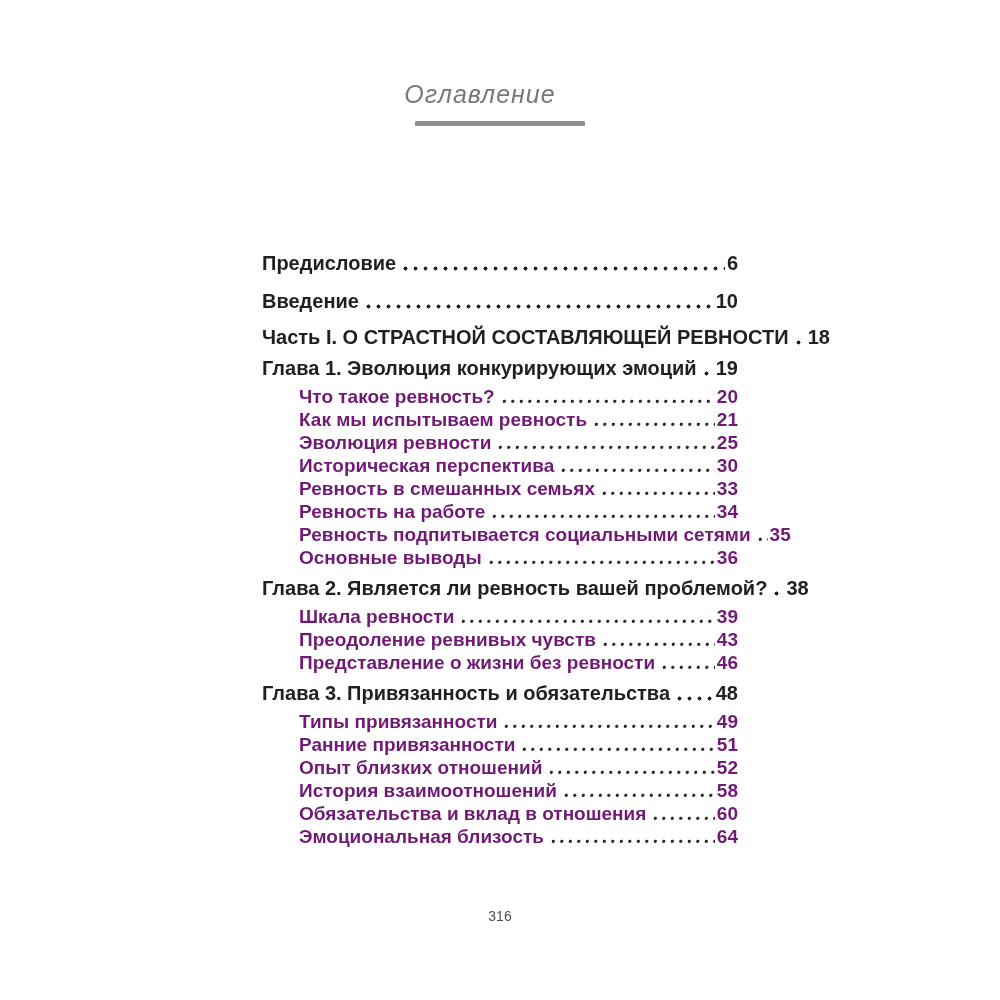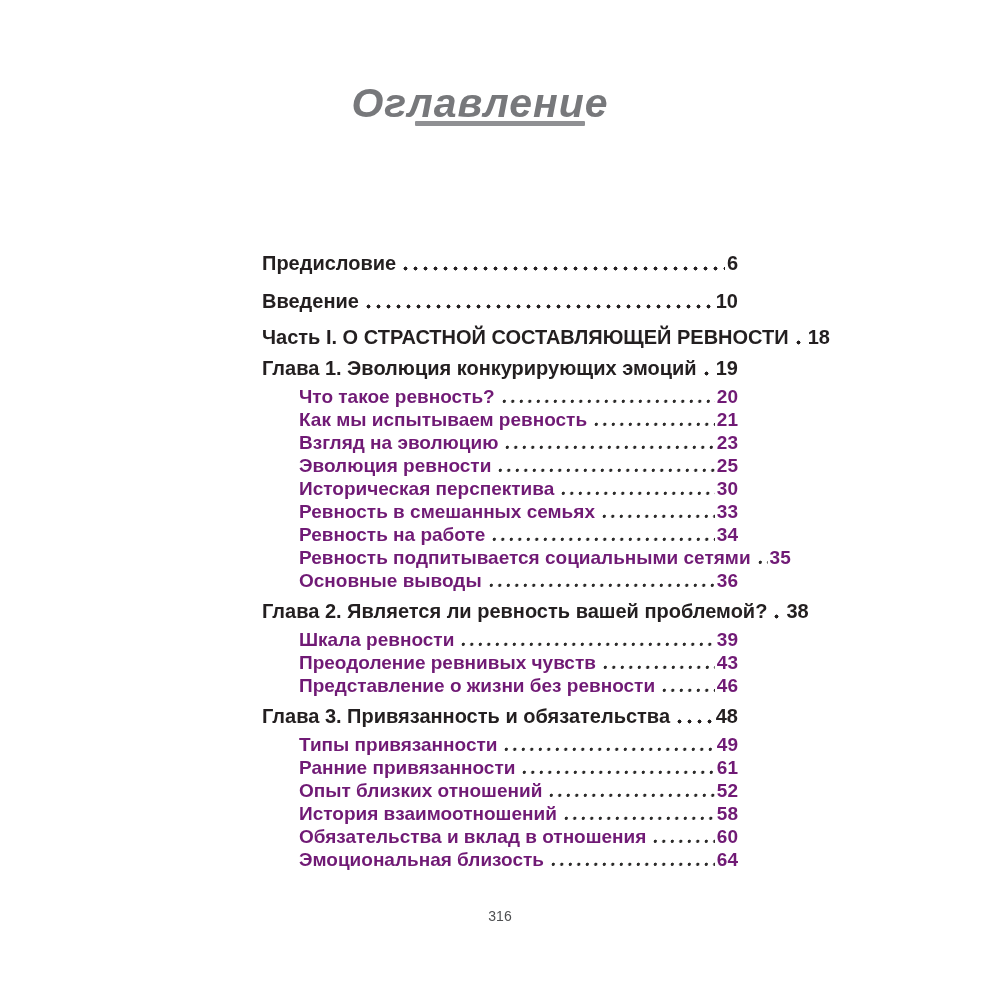--- a/index.html
+++ b/index.html
@@ -14,23 +14,23 @@
     background: #ffffff;
     font-family: "Liberation Sans", "DejaVu Sans", sans-serif;
     overflow: hidden;
   }
   .doc-title {
     position: absolute;
     top: 80px;
     left: 0;
     width: 960px;
     text-align: center;
-    font-size: 41px;
+    font-size: 25px;
     font-style: italic;
-    font-weight: 700;
+    font-weight: 400;
     color: #77787b;
     letter-spacing: 1px;
   }
   .title-underline {
     position: absolute;
     top: 121px;
     left: 415px;
     width: 170px;
     height: 5px;
     background: #8f9093;
@@ -128,25 +128,20 @@
     <span class="toc-label">Что такое ревность?</span>
     <span class="leader"></span>
     <span class="toc-page">20</span>
   </div>
       <div class="toc-row level-sub">
     <span class="toc-label">Как мы испытываем ревность</span>
     <span class="leader"></span>
     <span class="toc-page">21</span>
   </div>
       <div class="toc-row level-sub">
-    <span class="toc-label">Взгляд на эволюцию</span>
-    <span class="leader"></span>
-    <span class="toc-page">23</span>
-  </div>
-      <div class="toc-row level-sub">
     <span class="toc-label">Эволюция ревности</span>
     <span class="leader"></span>
     <span class="toc-page">25</span>
   </div>
       <div class="toc-row level-sub">
     <span class="toc-label">Историческая перспектива</span>
     <span class="leader"></span>
     <span class="toc-page">30</span>
   </div>
       <div class="toc-row level-sub">
@@ -195,21 +190,21 @@
     <span class="toc-page">48</span>
   </div>
       <div class="toc-row level-sub">
     <span class="toc-label">Типы привязанности</span>
     <span class="leader"></span>
     <span class="toc-page">49</span>
   </div>
       <div class="toc-row level-sub">
     <span class="toc-label">Ранние привязанности</span>
     <span class="leader"></span>
-    <span class="toc-page">61</span>
+    <span class="toc-page">51</span>
   </div>
       <div class="toc-row level-sub">
     <span class="toc-label">Опыт близких отношений</span>
     <span class="leader"></span>
     <span class="toc-page">52</span>
   </div>
       <div class="toc-row level-sub">
     <span class="toc-label">История взаимоотношений</span>
     <span class="leader"></span>
     <span class="toc-page">58</span>

